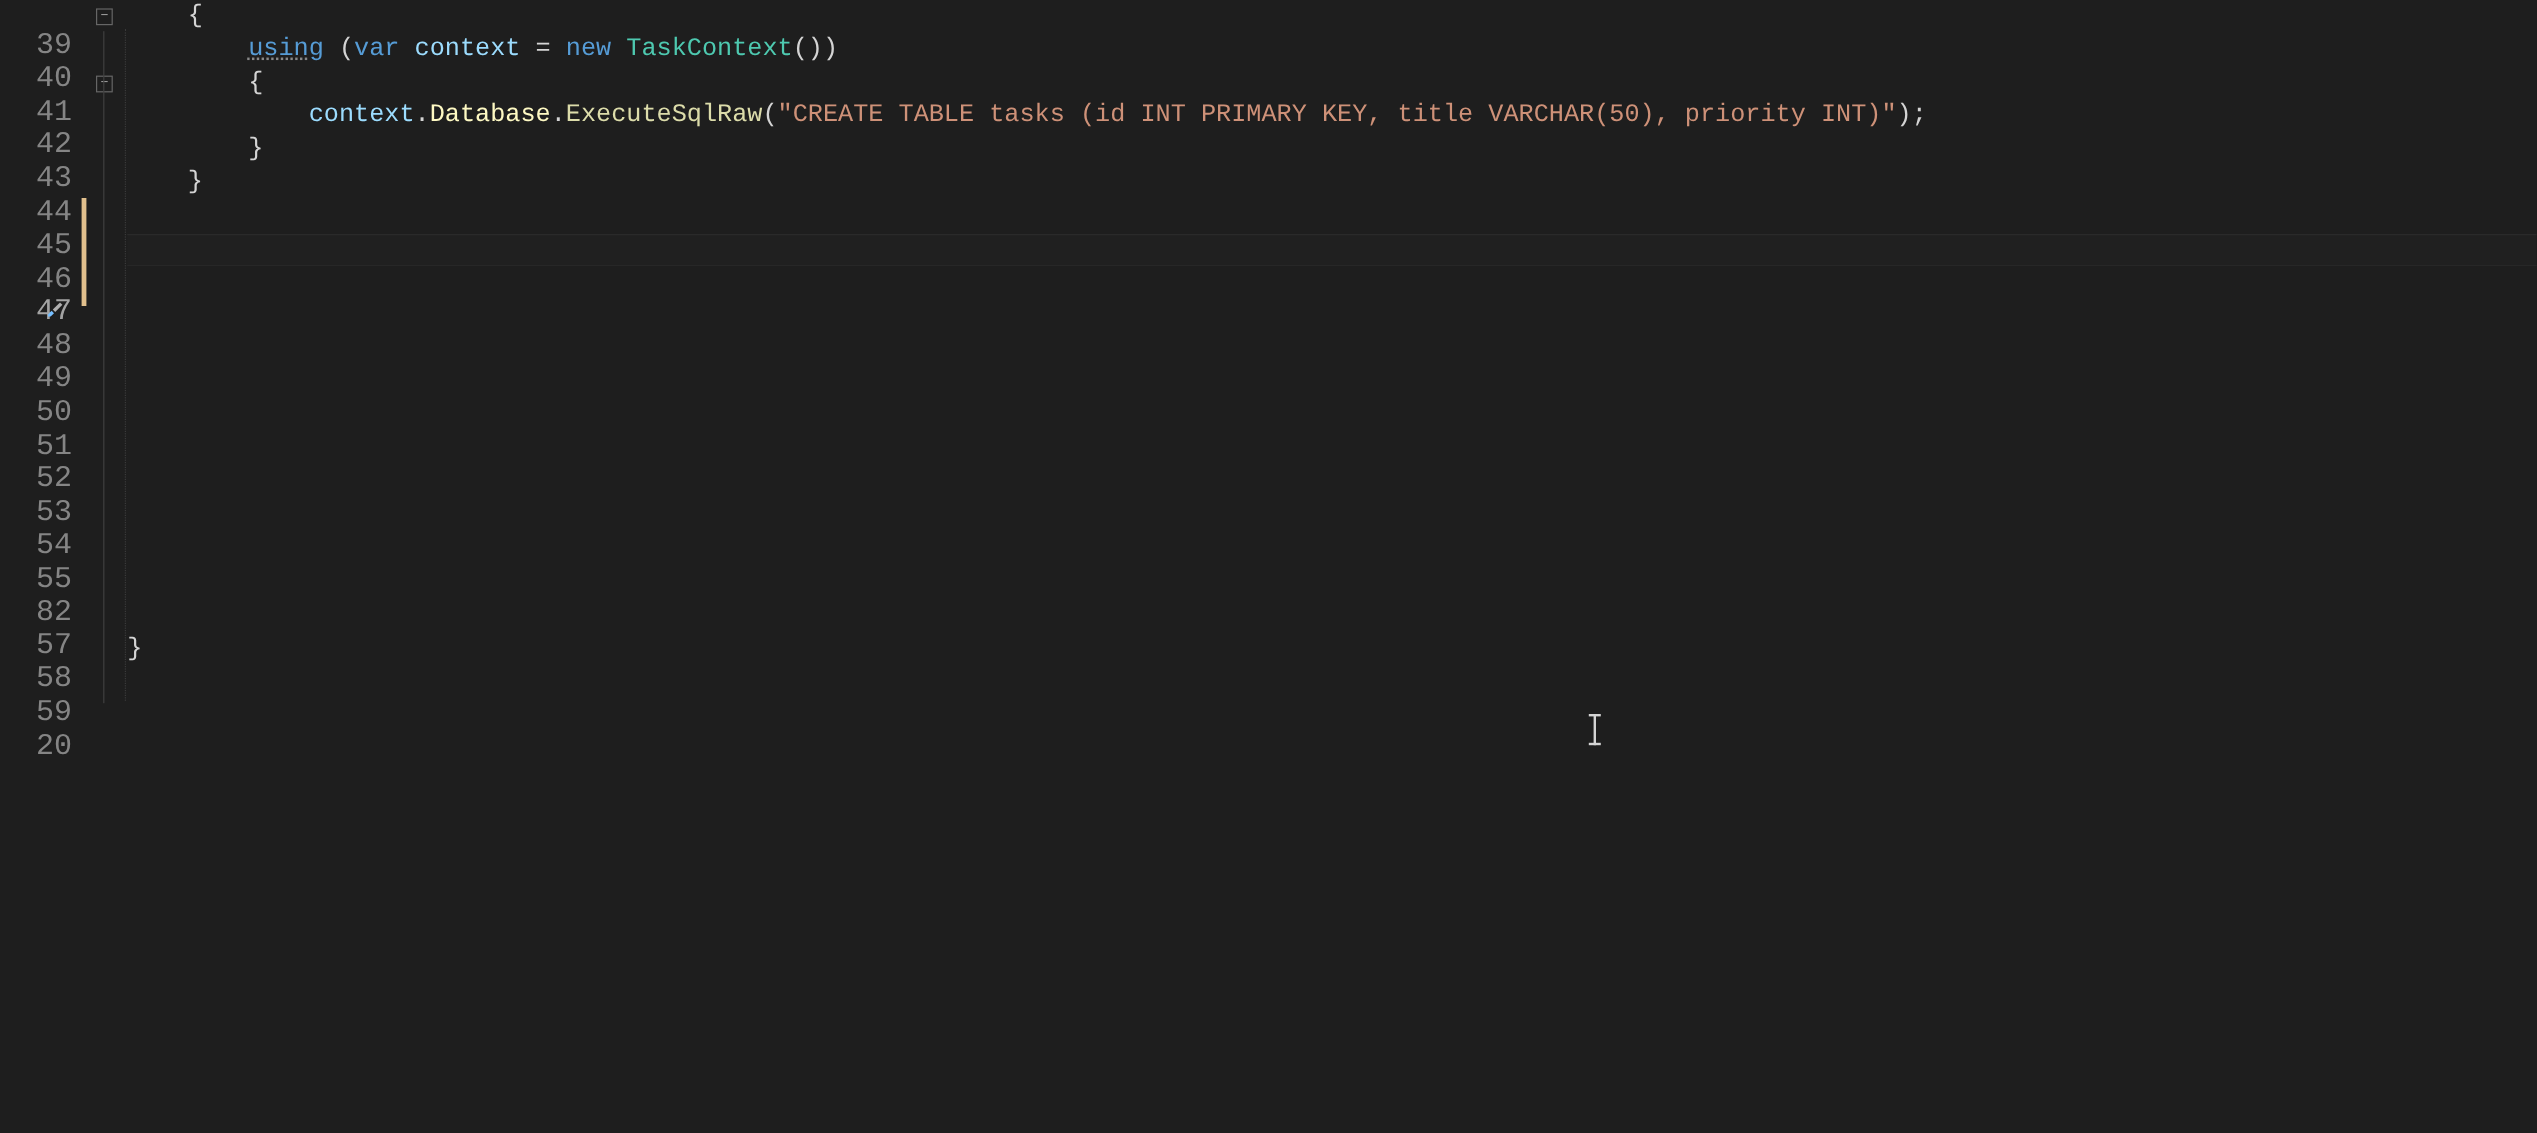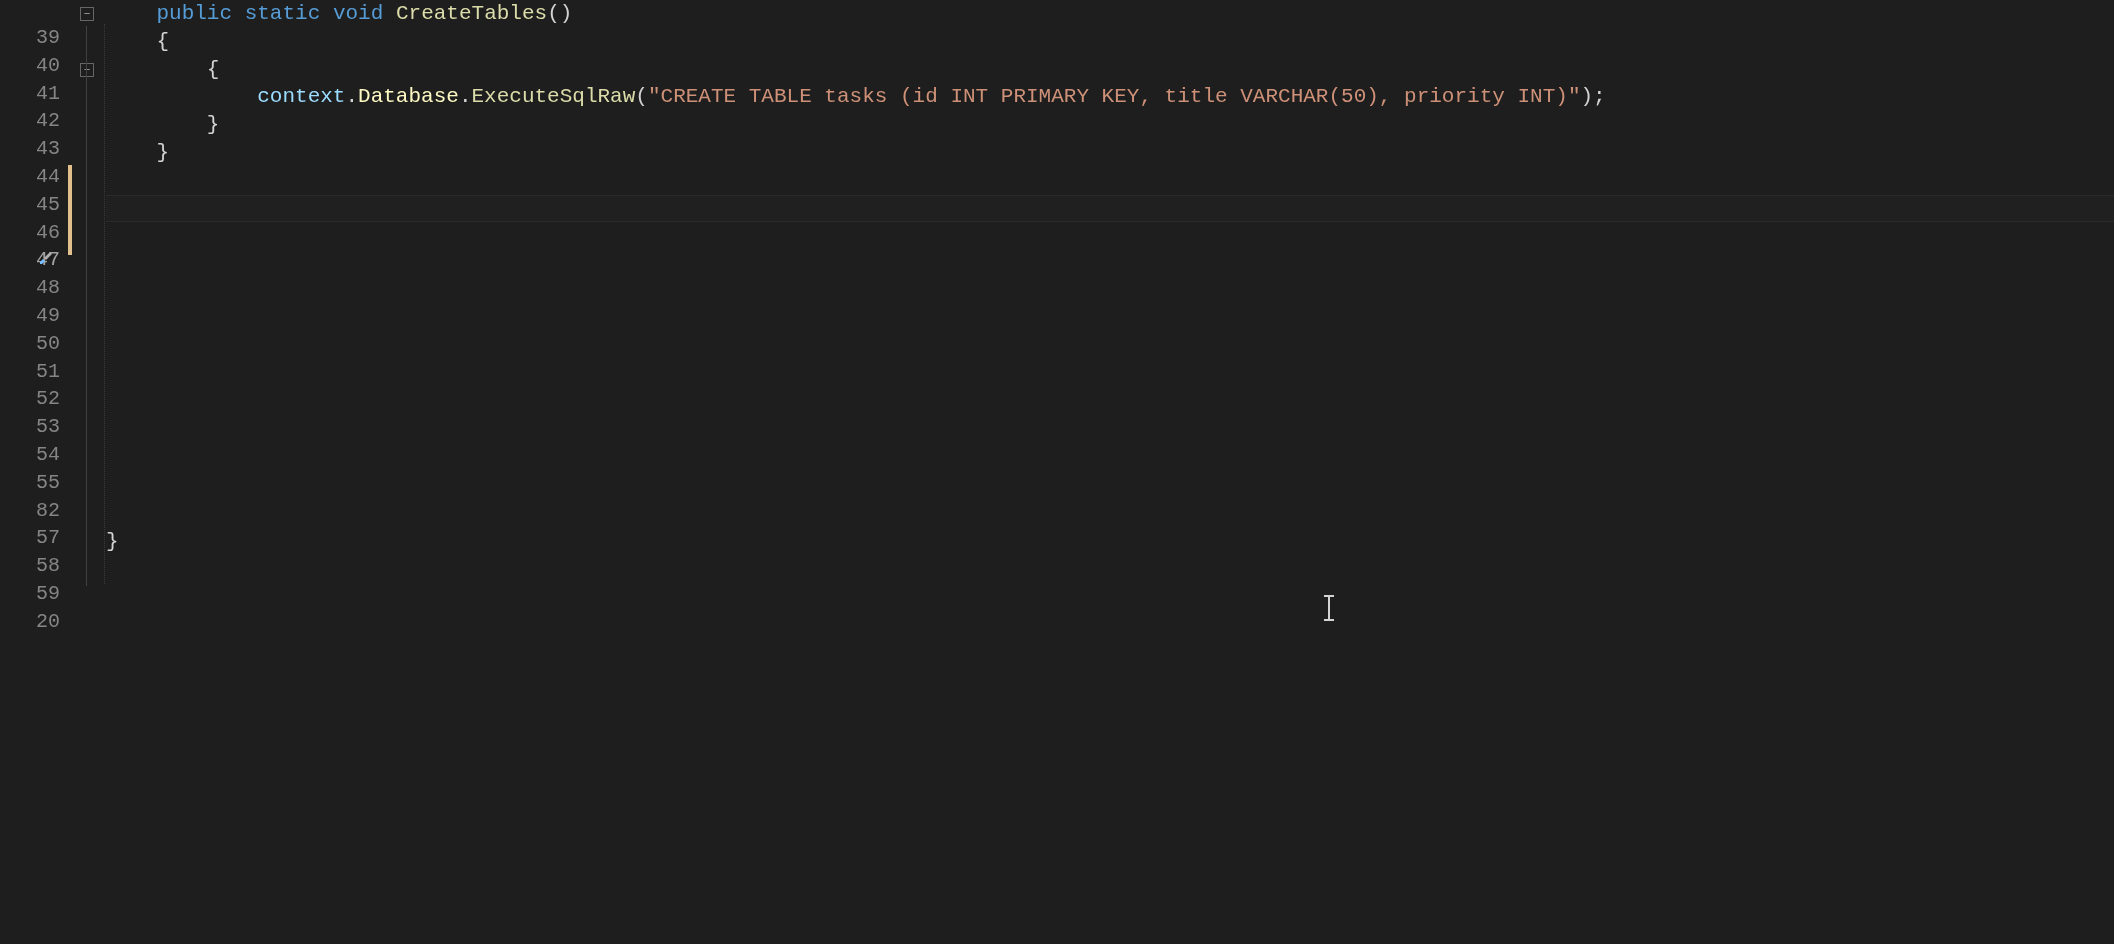--- a/index.html
+++ b/index.html
@@ -21,21 +21,21 @@
     width: 68px;
     padding-right: 8px;
     text-align: right;
     color: #858585;
     user-select: none;
     padding-top: 24px;
   }
   .gutter .ln {
     height: 27.8px;
     line-height: 27.8px;
-    font-size: 20px;
+    font-size: 25px;
   }
   .gutter .ln.active { color: #a3a3a3; }
   .fold-col {
     width: 32px;
     position: relative;
     padding-top: 24px;
   }
   .fold-mark {
     position: absolute;
     left: 6px;
@@ -166,22 +166,22 @@
     <div class="fold-mark" style="top:7px;">−</div>
     <div class="fold-mark" style="top:63px;">−</div>
     <div style="position:absolute; left:12px; top:26px; bottom:0; border-left:1px solid #404040; height:560px;"></div>
   </div>
 
   <div class="code-area">
     <div style="position:absolute; left:-2px; top:24px; height:560px; border-left:1px dotted #3a3a3a;"></div>
 
 
     <div class="code-lines">
-      <div class="code-line">    <span class="tok-kw">public</span> <span class="tok-kw">static</span> <span class="tok-kw">void</span> <span class="tok-fn">CreateTables</span><span class="tok-punc">()</span></div>
       <div class="code-line">    <span class="tok-punc">{</span></div>
+      <div class="code-line">        <span class="tok-kw underlined">using</span><span class="tok-punc"> (</span><span class="tok-kw">var</span><span class="tok-var"> context </span><span class="tok-punc">= </span><span class="tok-kw">new</span><span class="tok-type"> TaskContext</span><span class="tok-punc">())</span></div>
       <div class="code-line">        <span class="tok-punc">{</span></div>
       <div class="code-line">            <span class="tok-var">context</span><span class="tok-punc">.</span><span class="tok-prop2">Database</span><span class="tok-punc">.</span><span class="tok-fn">ExecuteSqlRaw</span><span class="tok-punc">(</span><span class="tok-str">"CREATE TABLE tasks (id INT PRIMARY KEY, title VARCHAR(50), priority INT)"</span><span class="tok-punc">);</span></div>
       <div class="code-line">        <span class="tok-punc">}</span></div>
       <div class="code-line">    <span class="tok-punc">}</span></div>
       <div class="code-line"> </div>
       <div class="code-line current"> </div>
       <div class="code-line"> </div>
       <div class="code-line"> </div>
       <div class="code-line"> </div>
       <div class="code-line"> </div>

